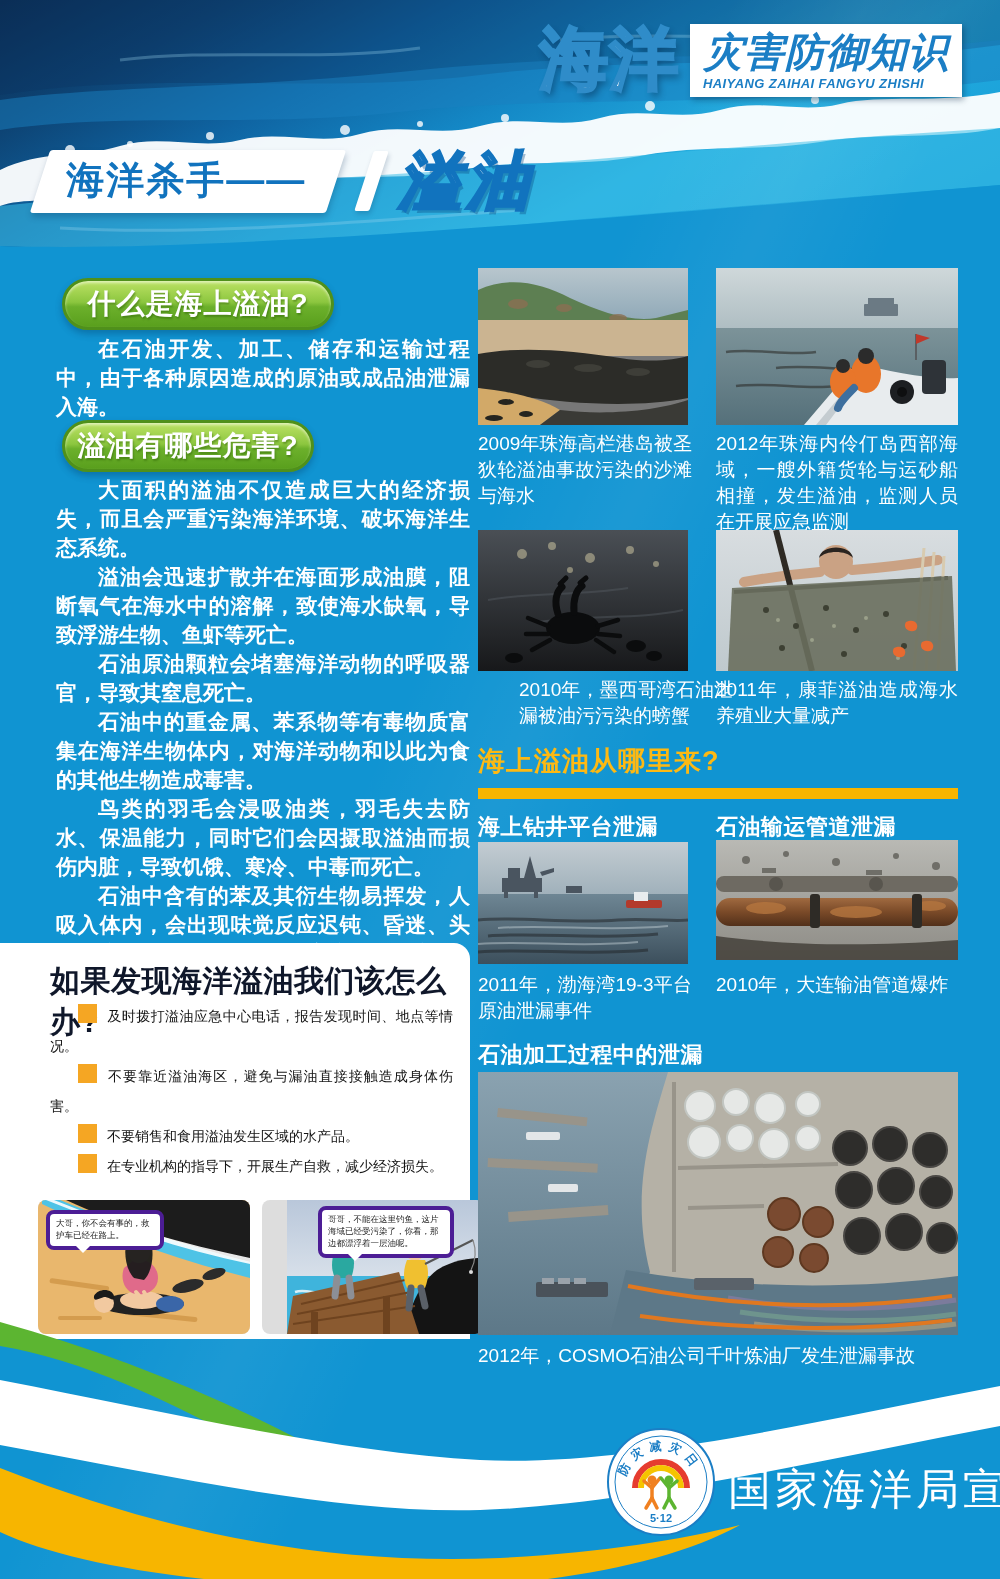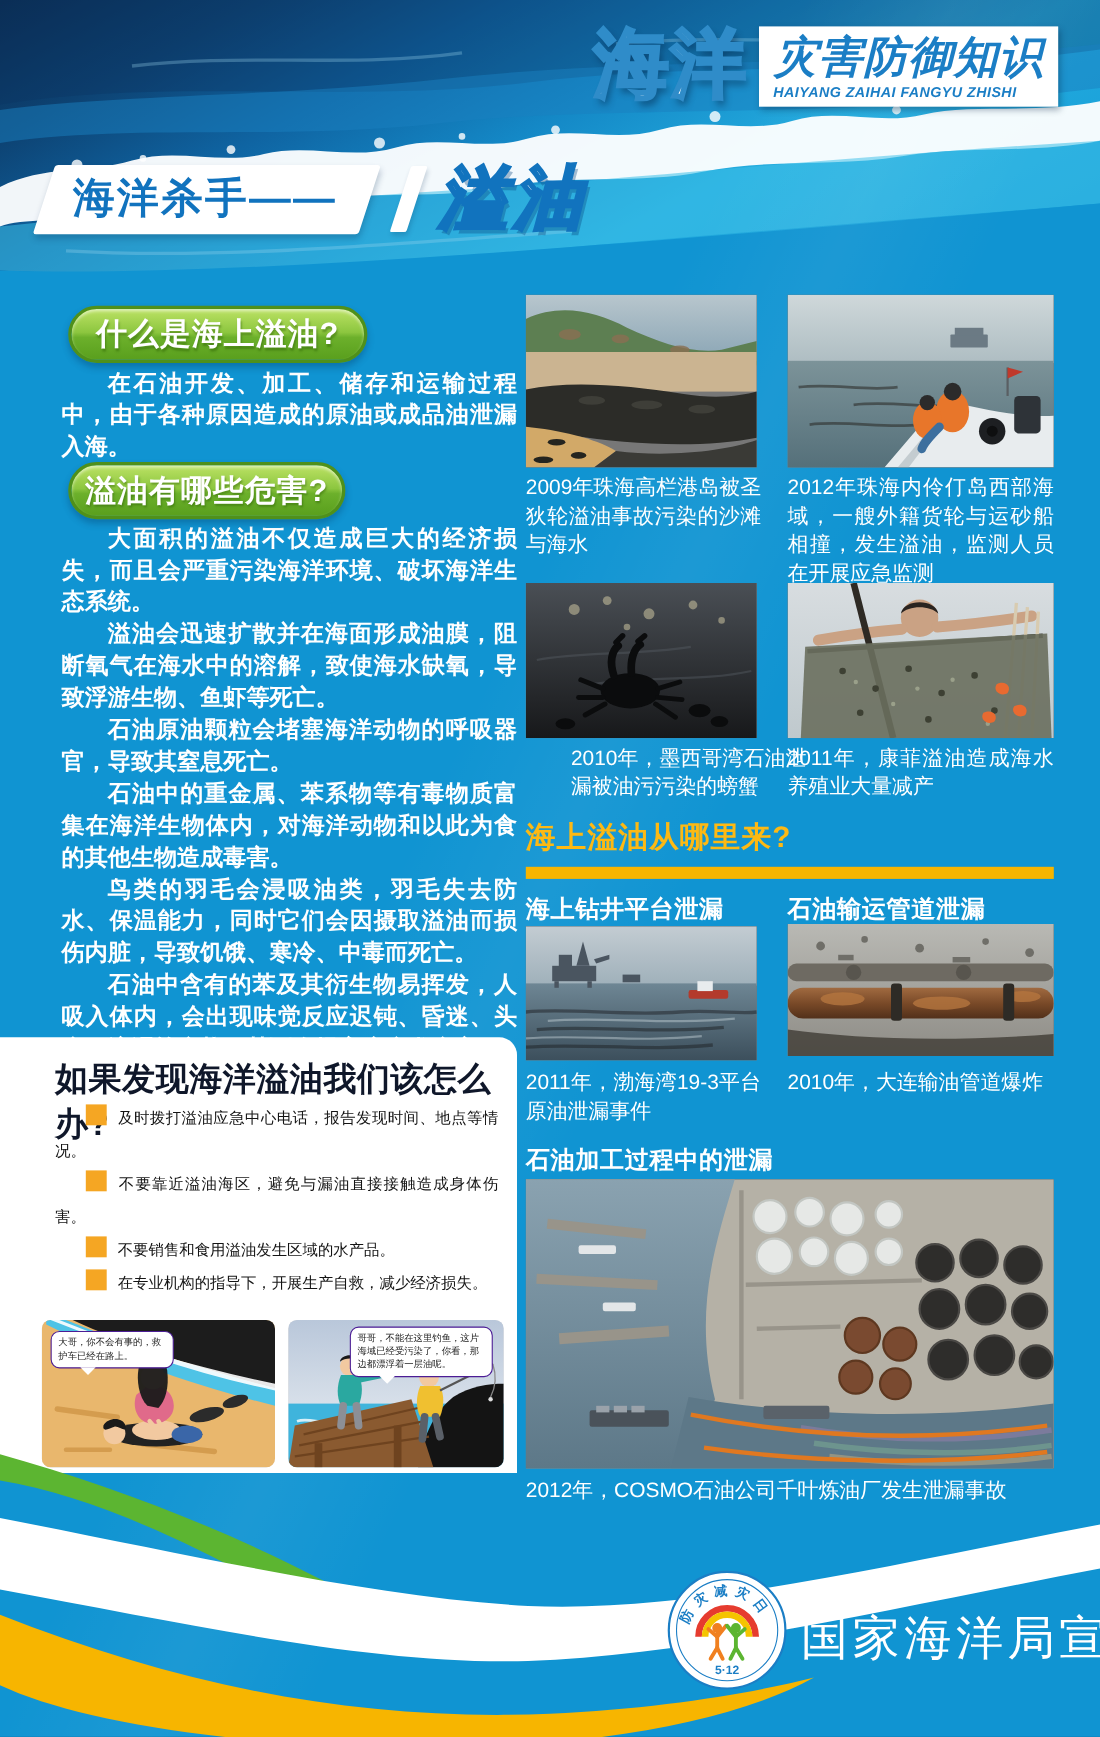--- a/index.html
+++ b/index.html
@@ -42,22 +42,22 @@
   #harm-paras{left:56px;top:475px;width:414px;}
   #harm-paras p{margin:0;text-indent:2em;line-height:29px;}
   
   .panel{position:absolute;left:0;top:943px;width:470px;height:396px;background:#fff;border-radius:0 16px 0 0;z-index:3;}
   .panel-heading{position:absolute;left:50px;top:18px;width:410px;font-size:30px;font-weight:900;color:#0f172a;letter-spacing:.5px;}
   .bullets{position:absolute;left:50px;top:58px;width:403px;}
   .bullets p{margin:0;font-size:14px;line-height:30px;color:#141414;text-align:justify;text-indent:2em;}
   .sq{display:inline-block;width:19px;height:19px;background:#f5a623;margin-right:10px;vertical-align:-2px;}
   .comic{position:absolute;top:257px;height:134px;border-radius:8px;overflow:hidden;background:#ddd;}
   #comic-left{left:38px;width:212px;}
-  #comic-right{left:262px;width:196px;}
-  .bubble{position:absolute;background:#fff;border:1px solid #4c1d95;border-radius:8px;padding:4px 6px;
+  #comic-right{left:262px;width:196px;padding-left:25px;}
+  .bubble{position:absolute;background:#fff;border:4px solid #4c1d95;border-radius:8px;padding:4px 6px;
         font-size:8.5px;line-height:1.4;color:#222;z-index:2;}
   .bubble::after{content:"";position:absolute;bottom:-7px;left:26px;border:7px solid transparent;border-top-color:#fff;border-bottom:0;}
   #bubble-left{left:8px;top:10px;width:98px;}
   #bubble-right{left:56px;top:6px;width:116px;}
   
   .photo{position:absolute;overflow:hidden;background:#777;z-index:3;}
   .caption{position:absolute;color:#fff;font-size:19px;line-height:26px;text-align:justify;z-index:3;}
   #src-heading{position:absolute;left:478px;top:743px;font-size:27px;font-weight:900;color:#fdb913;letter-spacing:1px;z-index:3;}
   #yellow-bar{position:absolute;left:478px;top:788px;width:480px;height:11px;background:#f7b500;z-index:3;}
   .src-label{position:absolute;color:#fff;font-size:22px;font-weight:800;letter-spacing:.5px;z-index:3;}

